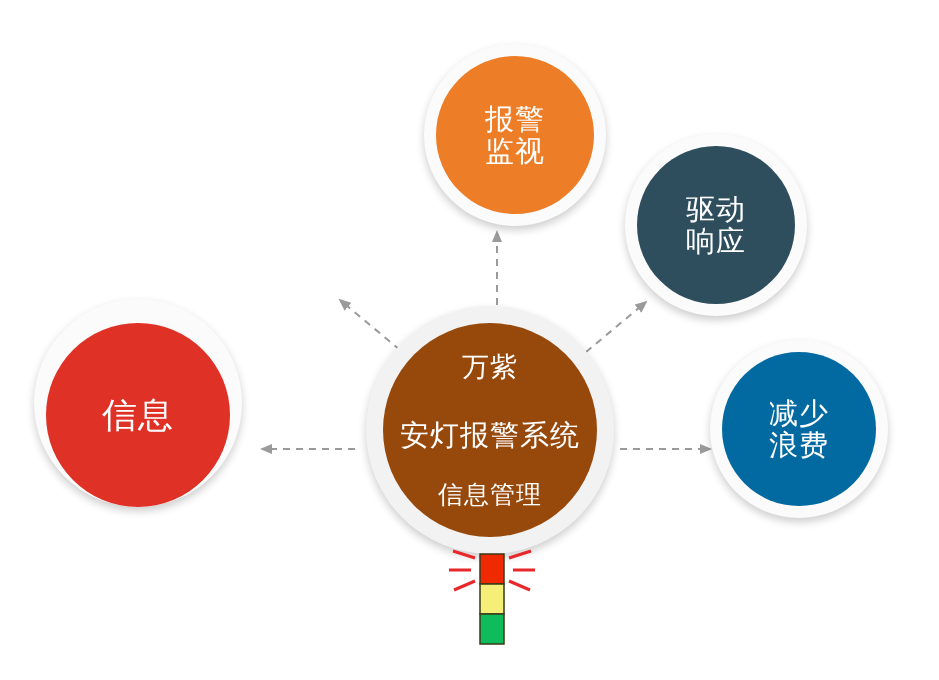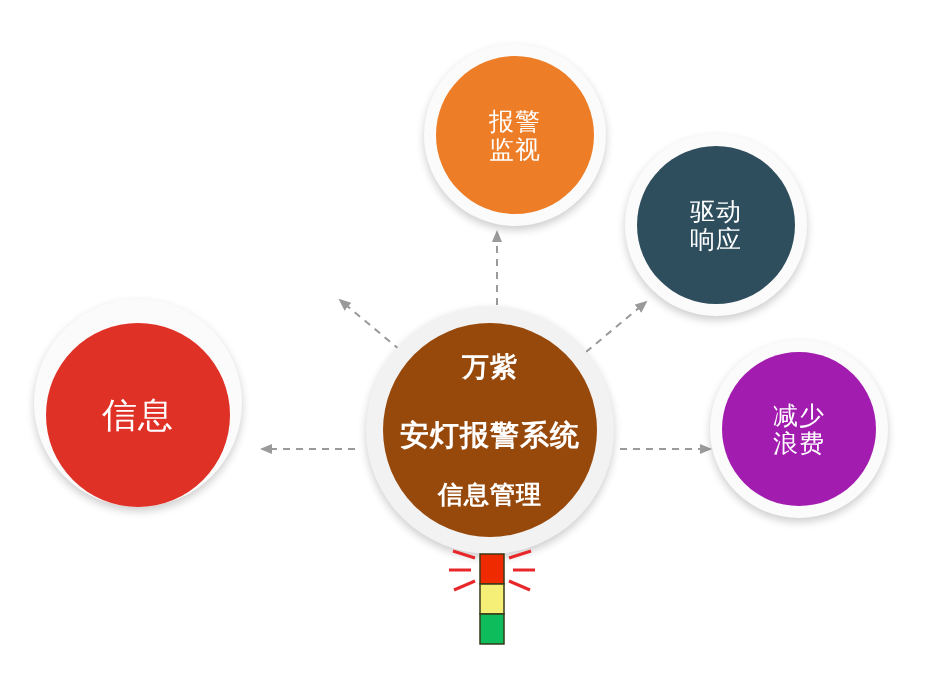--- a/index.html
+++ b/index.html
@@ -96,21 +96,21 @@
     width: 208px;
     height: 208px;
     align-items: flex-end;
   }
   #node-reduce-waste {
     left: 710px;
     top: 340px;
     width: 178px;
     height: 178px;
   }
-  .sat-text { font-size: 25px; }
+  .sat-text { font-size: 29px; }
   #node-info-transparent .sat-text { font-size: 35px; }
 
   
   #andon-light {
     position: absolute;
     left: 449px;
     top: 548px;
     width: 86px;
     height: 100px;
     z-index: 3;
@@ -133,21 +133,21 @@
     <line x1="497" y1="305" x2="497" y2="232" stroke="#9a9a9a" stroke-width="2" stroke-dasharray="7 6" marker-end="url(#arrowhead)"></line>
 
     <line x1="586" y1="352" x2="646" y2="302" stroke="#9a9a9a" stroke-width="2" stroke-dasharray="7 6" marker-end="url(#arrowhead)"></line>
 
     <line x1="355" y1="449" x2="262" y2="449" stroke="#9a9a9a" stroke-width="2" stroke-dasharray="7 6" marker-end="url(#arrowhead)"></line>
 
     <line x1="620" y1="449" x2="710" y2="449" stroke="#9a9a9a" stroke-width="2" stroke-dasharray="7 6" marker-end="url(#arrowhead)"></line>
   </svg>
 
   <div class="node" id="node-center" style="background: rgb(242, 242, 242);">
-    <div class="node-disc" id="center-disc" style="background: rgb(151, 72, 11); font-weight: bold;">
+    <div class="node-disc" id="center-disc" style="background: rgb(151, 72, 11);">
       <span class="line line-0">万紫</span>
       <span class="line line-1">安灯报警系统</span>
       <span class="line line-2">信息管理</span>
     </div>
   </div>
 
   <div class="node" id="node-alarm-monitor">
     <div class="node-disc sat-disc" style="background: rgb(237, 125, 38);">
       <span class="line sat-text">报警</span>
       <span class="line sat-text">监视</span>
@@ -162,21 +162,21 @@
     </div>
   </div>
 
   <div class="node" id="node-info-transparent">
     <div class="node-disc sat-disc" style="background: rgb(224, 49, 39);">
       <span class="line sat-text">信息</span>
     </div>
   </div>
 
   <div class="node" id="node-reduce-waste">
-    <div class="node-disc sat-disc" style="background: #a21caf;">
+    <div class="node-disc sat-disc" style="background: #0369a1;">
       <span class="line sat-text">减少</span>
       <span class="line sat-text">浪费</span>
     </div>
   </div>
 
   <svg id="andon-light" viewBox="0 0 86 100" width="86" height="100">
     <g id="andon-flash" stroke-width="3" stroke-linecap="butt" stroke="#E8272B">
       <line x1="26" y1="10" x2="4" y2="3"></line>
       <line x1="22" y1="22" x2="0" y2="22"></line>
       <line x1="26" y1="33" x2="5" y2="42"></line>

